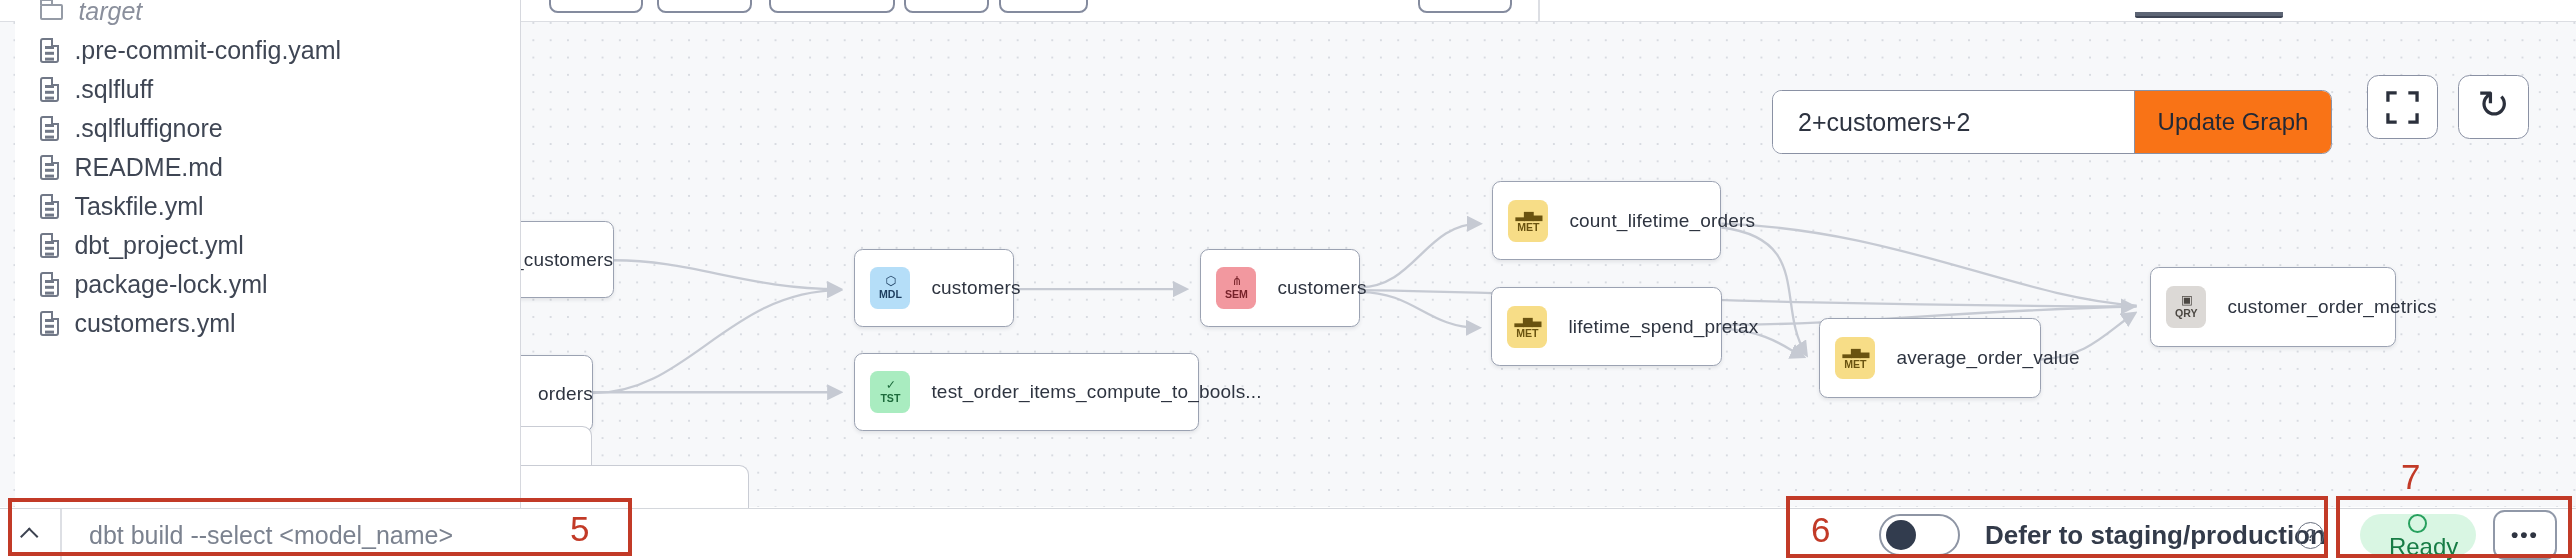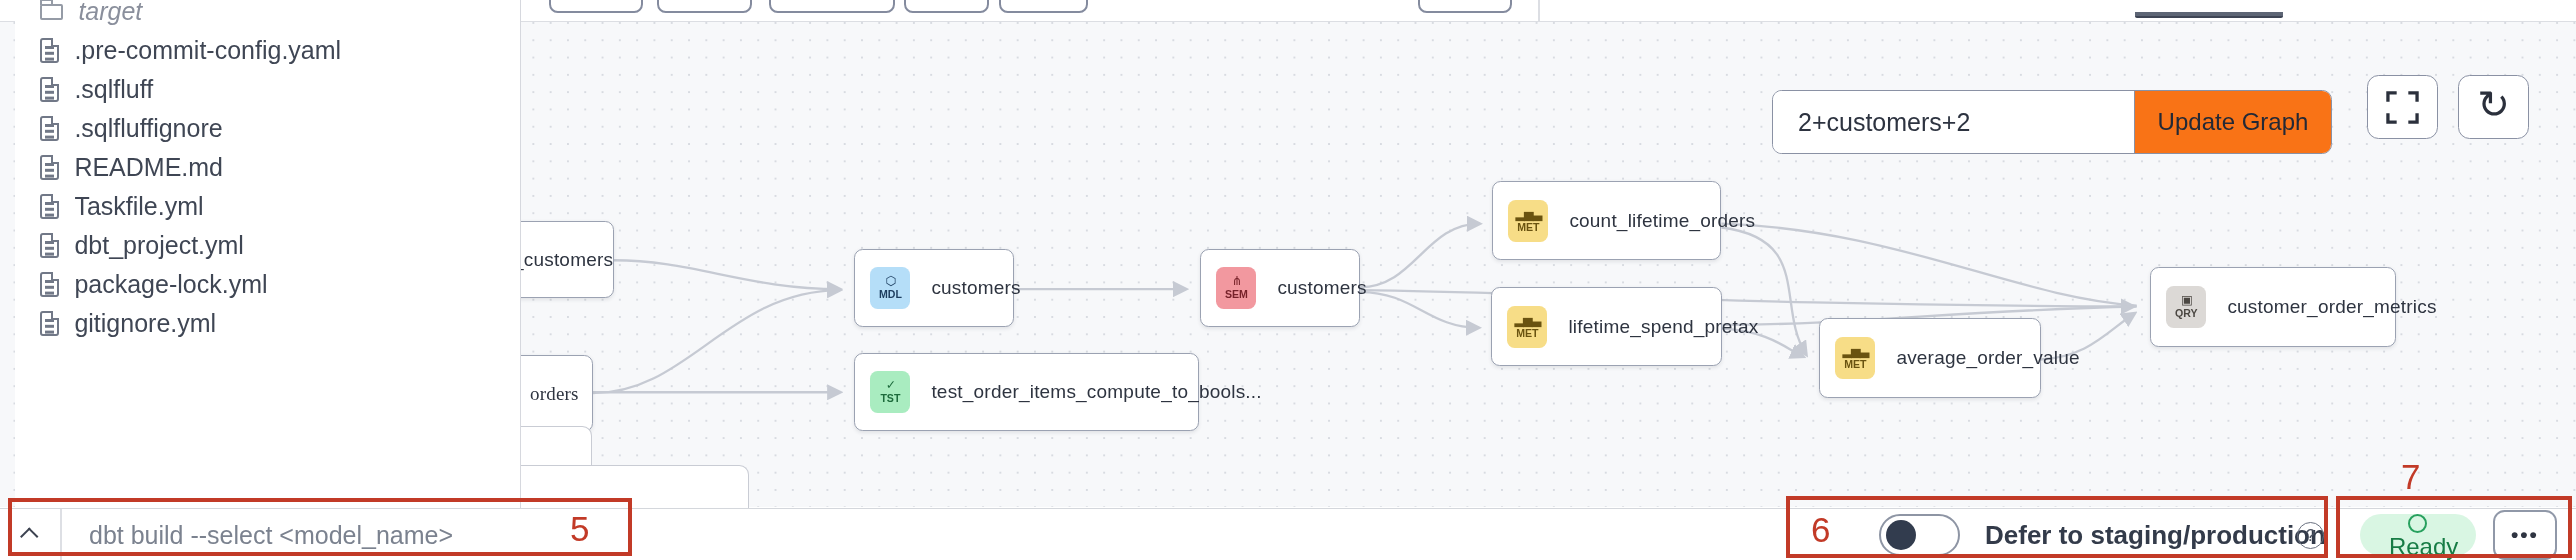--- a/index.html
+++ b/index.html
@@ -136,21 +136,21 @@
       <path d="M1788,341 C1838,344 1854,362 1872,370" fill="none" stroke="#c6cad3" stroke-width="2.4" marker-end="url(#arr)"></path>
       <path d="M1788,337 C1925,337 2035,322 2218,318" fill="none" stroke="#c6cad3" stroke-width="2.4"></path>
       <path d="M2117,373 C2168,371 2188,343 2216,325" fill="none" stroke="#c6cad3" stroke-width="2.4" marker-end="url(#arr)"></path>
     </svg>
 
   <div id="nodes-layer">
       <div class="node" style="left: 405px; top: 221px; width: 209px; height: 77px; padding-left: 81px;">
         <span class="nlabel" style="margin-left: 0px;">stg_customers</span>
       </div>
       <div class="node" style="left: 405px; top: 355px; width: 188px; height: 77px; padding-left: 116px;">
-        <span class="nlabel" style="margin-left: 8px; font-family: Liberation Serif, serif;">orders</span>
+        <span class="nlabel" style="margin-left: 16px;">orders</span>
       </div>
       <div class="node" style="left: 854px; top: 249px; width: 160px; height: 78px;">
         <span class="badge t-MDL">
           <span class="glyph">⬡</span>
           <span class="btype">MDL</span>
         </span>
         <span class="nlabel">customers</span>
       </div>
       <div class="node" style="left: 854px; top: 353px; width: 345px; height: 78px;">
         <span class="badge t-TST">
@@ -250,21 +250,21 @@
         <div class="file-row">
           <span class="doc-icon"></span>
           <span class="fname">dbt_project.yml</span>
         </div>
         <div class="file-row">
           <span class="doc-icon"></span>
           <span class="fname">package-lock.yml</span>
         </div>
         <div class="file-row">
           <span class="doc-icon"></span>
-          <span class="fname">gitignore.yml</span>
+          <span class="fname">customers.yml</span>
         </div>
       </div>
   </div>
 
   <div id="bottom-bar">
     <div id="collapse-btn">
       <span></span>
     </div>
     <div id="bottombar-divider"></div>
     <div id="command-input">dbt build --select &lt;model_name&gt;</div>

